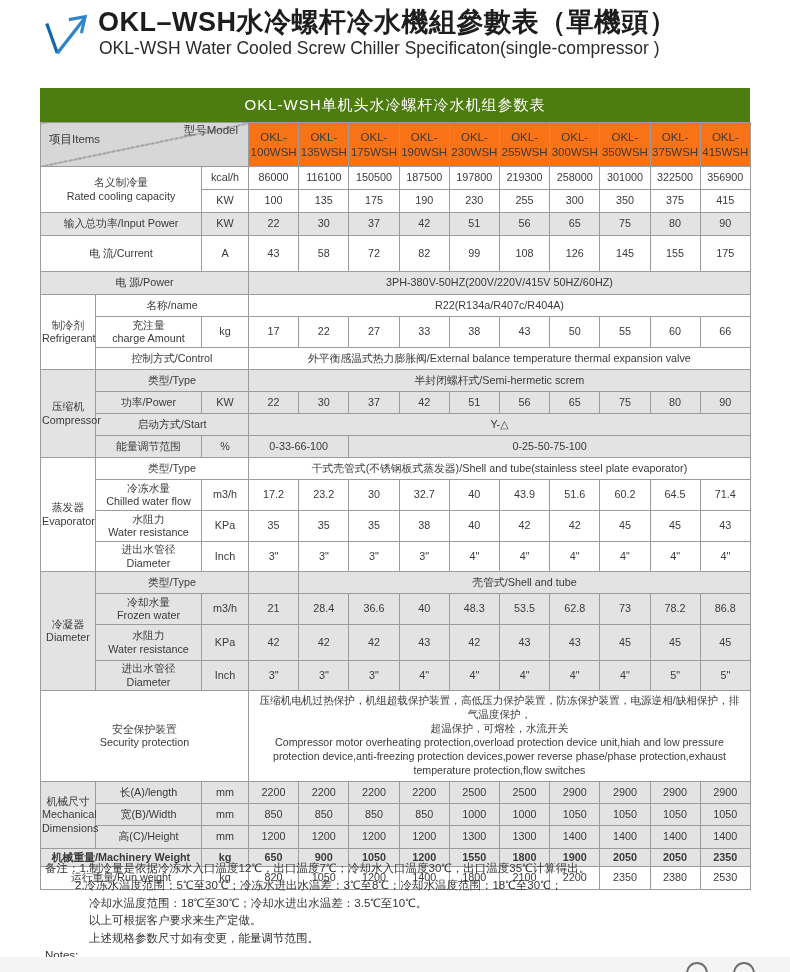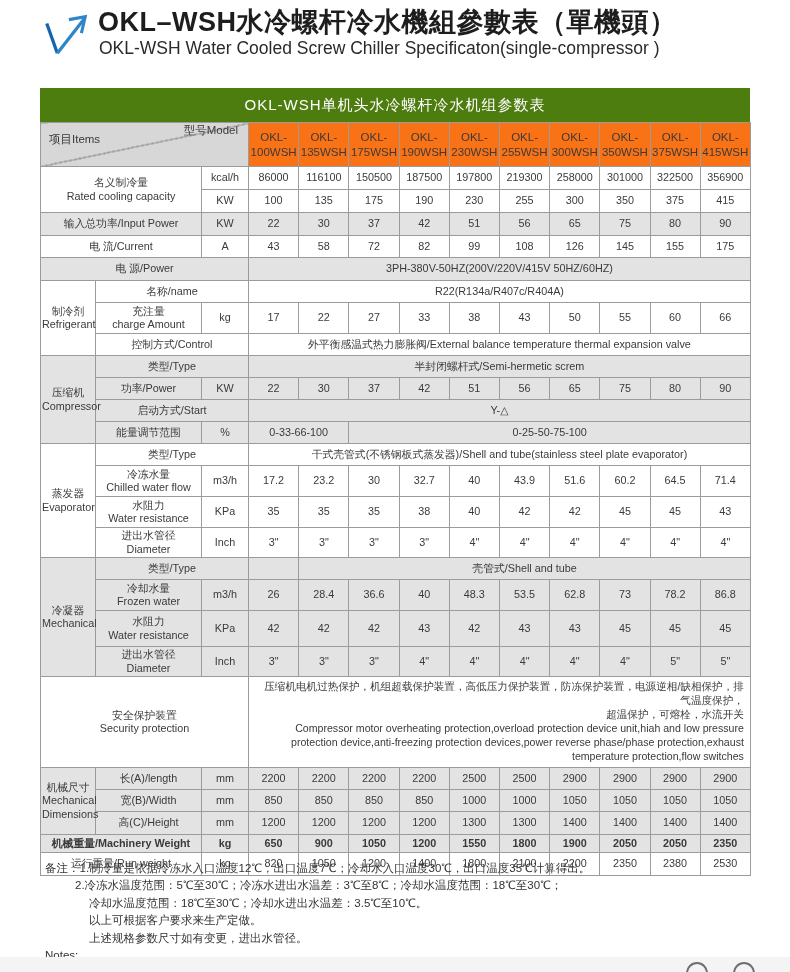--- a/index.html
+++ b/index.html
@@ -17,21 +17,21 @@
   .table-wrap{position:absolute;left:40px;top:88px;width:710px;}
   .caption-bar{height:34px;background:#4d7c0f;color:#ffffff;font-size:15px;
                display:flex;align-items:center;justify-content:center;letter-spacing:1px;}
   table{border-collapse:collapse;table-layout:fixed;width:710px;}
   col.c-grp{width:55px;} col.c-lbl{width:106px;} col.c-unit{width:47px;}
   col.c-val{width:50.2px;}
   td{border:1px solid #9b9b9b;text-align:center;vertical-align:middle;
      font-size:10.8px;color:#3a3a3a;padding:1px 1px;white-space:pre-line;line-height:1.25;}
   thead td{background:#f97316;height:38px;font-size:11.5px;}
   tr.shade td{background:#e3e3e3;}
-  td.sec{text-align:right;padding:3px 6px;font-size:10.6px;line-height:1.32;}
+  td.sec{text-align:center;padding:3px 6px;font-size:10.6px;line-height:1.32;}
   td.corner{position:relative;padding:0;
      background:#d7d7d7 linear-gradient(to bottom right,
         transparent calc(50% - 0.7px), #9b9b9b calc(50% - 0.7px),
         #9b9b9b calc(50% + 0.7px), transparent calc(50% + 0.7px));}
   .corner-items{position:absolute;left:8px;bottom:20px;font-size:11.5px;}
   .corner-model{position:absolute;right:10px;top:0;font-size:11.5px;}
 
   
   .notes{position:absolute;left:45px;top:860px;width:730px;font-size:11.5px;
          color:#333;line-height:1.52;}
@@ -140,21 +140,21 @@
           <td>30</td>
           <td>37</td>
           <td>42</td>
           <td>51</td>
           <td>56</td>
           <td>65</td>
           <td>75</td>
           <td>80</td>
           <td>90</td>
         </tr>
-        <tr style="height: 22px;">
+        <tr style="height: 36px;">
           <td colspan="2">电  流/Current</td>
           <td>A</td>
           <td>43</td>
           <td>58</td>
           <td>72</td>
           <td>82</td>
           <td>99</td>
           <td>108</td>
           <td>126</td>
           <td>145</td>
@@ -266,30 +266,30 @@
           <td>3"</td>
           <td>4"</td>
           <td>4"</td>
           <td>4"</td>
           <td>4"</td>
           <td>4"</td>
           <td>4"</td>
         </tr>
         <tr class="shade" style="height: 22px;">
           <td rowspan="4" class="grp">冷凝器
-Mechanical</td>
+Diameter</td>
           <td colspan="2">类型/Type</td>
           <td></td>
           <td colspan="9">壳管式/Shell and tube</td>
         </tr>
         <tr class="shade" style="height: 31px;">
           <td>冷却水量
 Frozen water</td>
           <td>m3/h</td>
-          <td>26</td>
+          <td>21</td>
           <td>28.4</td>
           <td>36.6</td>
           <td>40</td>
           <td>48.3</td>
           <td>53.5</td>
           <td>62.8</td>
           <td>73</td>
           <td>78.2</td>
           <td>86.8</td>
         </tr>
@@ -407,21 +407,21 @@
         </tr>
       </tbody>
   </table>
 </div>
 
 <div class="notes">
   <div class="note-line">备注：1.制冷量是依据冷冻水入口温度12℃，出口温度7℃；冷却水入口温度30℃，出口温度35℃计算得出。</div>
   <div class="note-line ind1">2.冷冻水温度范围：5℃至30℃；冷冻水进出水温差：3℃至8℃；冷却水温度范围：18℃至30℃；</div>
   <div class="note-line ind2">冷却水温度范围：18℃至30℃；冷却水进出水温差：3.5℃至10℃。</div>
   <div class="note-line ind2">以上可根据客户要求来生产定做。</div>
-  <div class="note-line ind2">上述规格参数尺寸如有变更，进出水管径。</div>
+  <div class="note-line ind2">上述规格参数尺寸如有变更，能量调节范围。</div>
   <div class="note-line">Notes:</div>
   <div class="note-line">1. Rated cooling capacity is based on: the chilled water inlet and outlet temperature 12 ℃/ 7 ℃; cooling water inlet and outlet temperature 30 ℃/35 ℃.</div>
 </div>
 
 <div class="footer-strip">
   <div class="arc arc1"></div>
   <div class="arc arc2"></div>
 </div>
 
 </body></html>

